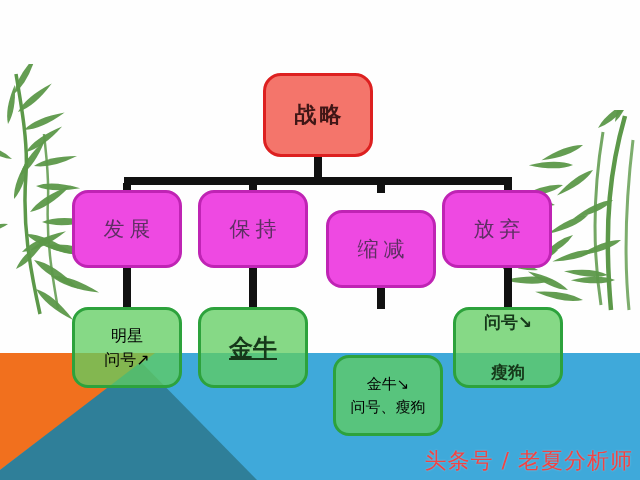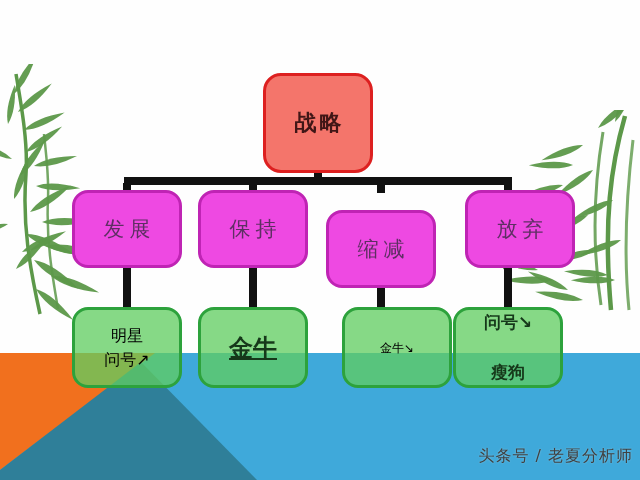--- a/index.html
+++ b/index.html
@@ -16,46 +16,46 @@
   #bamboo-right{left:503px;top:110px;}
   
   .conn{position:absolute;background:#111;z-index:2;}
   
   .box{
     position:absolute;z-index:3;box-sizing:border-box;
     display:flex;flex-direction:column;align-items:center;justify-content:center;
     text-align:center;
   }
   #root-box{
-    left:263px;top:73px;width:110px;height:100px;
+    left:263px;top:73px;width:110px;height:84px;
     background:#f4756b;border:3px solid #dd2020;border-radius:18px;
     color:#401616;font-size:22px;font-weight:600;letter-spacing:3px;text-indent:3px;
   }
   .l2-box{
     width:110px;height:78px;top:190px;
     background:#ee49e2;border:3px solid #bf24b4;border-radius:16px;
     color:#5e2f63;font-size:21px;letter-spacing:5px;text-indent:5px;font-weight:500;
   }
   #l2-box-0{left:72px;}  #l2-box-1{left:198px;}
-  #l2-box-2{left:326px;margin-top:20px;} #l2-box-3{left:465px;}
+  #l2-box-2{left:326px;margin-top:20px;} #l2-box-3{left:442px;}
   .l3-box{
     width:110px;height:81px;top:307px;
     background:rgba(96,205,96,0.76);border:3px solid #2da23c;border-radius:16px;
     color:#000000;font-size:16px;line-height:1.5;
   }
   #l3-box-0{left:72px;}  #l3-box-1{left:198px;}
-  #l3-box-2{left:342px;font-size:12px;} #l3-box-3{left:453px;font-size:17px;gap:24px;}
+  #l3-box-2{left:333px;font-size:15px;margin-top:48px;} #l3-box-3{left:453px;font-size:17px;gap:24px;}
   .l3-strong{font-weight:bold;color:#16381a;}
   #l3-box-1{font-size:24px;text-decoration:underline;}
   .line{display:block;}
   .line:empty{display:none;}
   
   #watermark{
     position:absolute;right:7px;top:446px;z-index:4;
-    color:#404040;font-size:16px;letter-spacing:1px;font-weight:500;
+    color:#ef4444;font-size:22px;letter-spacing:1px;font-weight:500;
     text-shadow:0 0 2px rgba(255,255,255,0.35);
   }
 </style>
 </head>
 <body>
 
 <div id="stage">
 
   <svg id="bg-shapes" width="640" height="480" viewBox="0 0 640 480">
     <rect x="0" y="353" width="640" height="127" fill="#3fa9da"></rect>
@@ -154,20 +154,21 @@
   <div id="l3-box-0" class="box l3-box">
     <span class="line">明星</span>
     <span class="line">问号↗</span>
   </div>
   <div id="l3-box-1" class="box l3-box l3-strong">
     <span class="line">金牛</span>
 
   </div>
   <div id="l3-box-2" class="box l3-box">
     <span class="line">金牛↘</span>
+    <span class="line">问号、瘦狗</span>
   </div>
   <div id="l3-box-3" class="box l3-box l3-strong">
     <span class="line">问号↘</span>
     <span class="line">瘦狗</span>
   </div>
 
   <div id="watermark">头条号 / 老夏分析师</div>
 
 </div>
 

